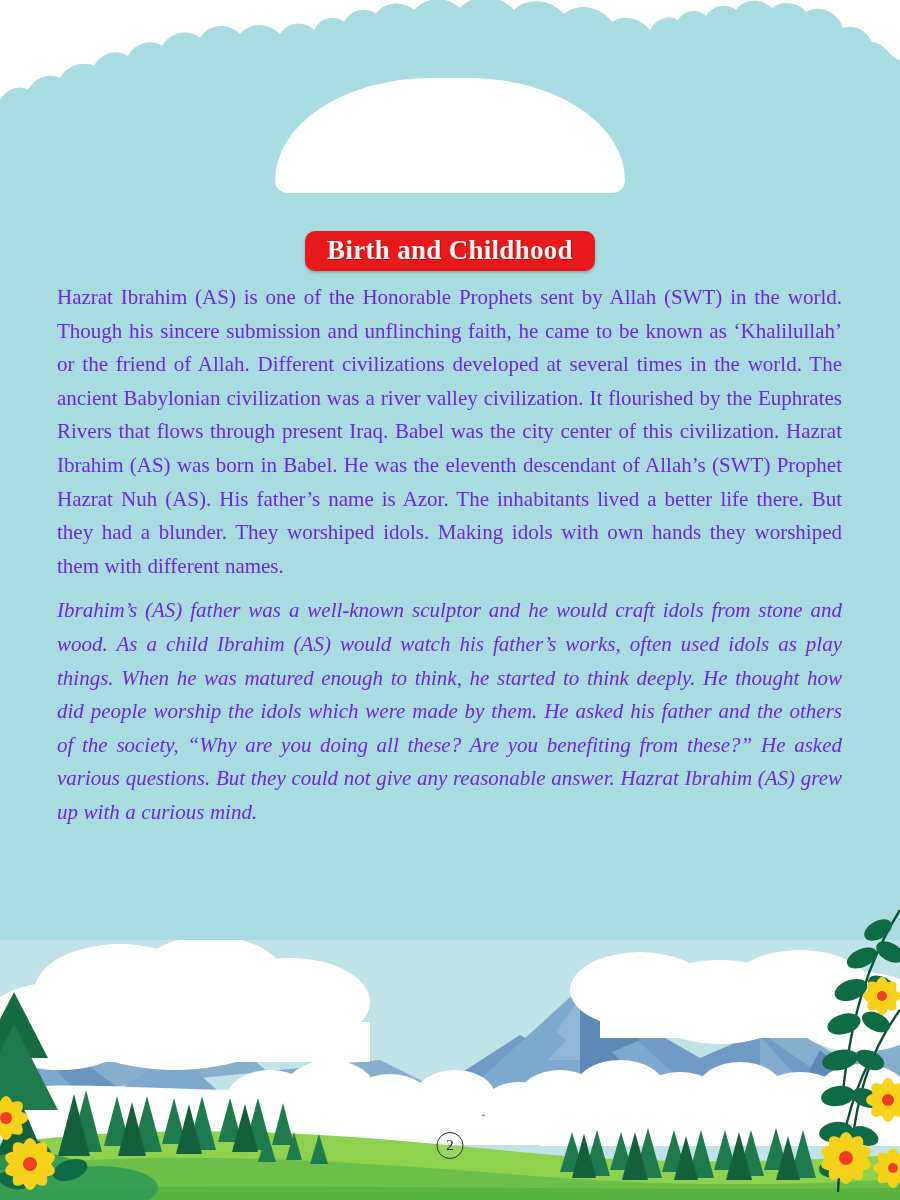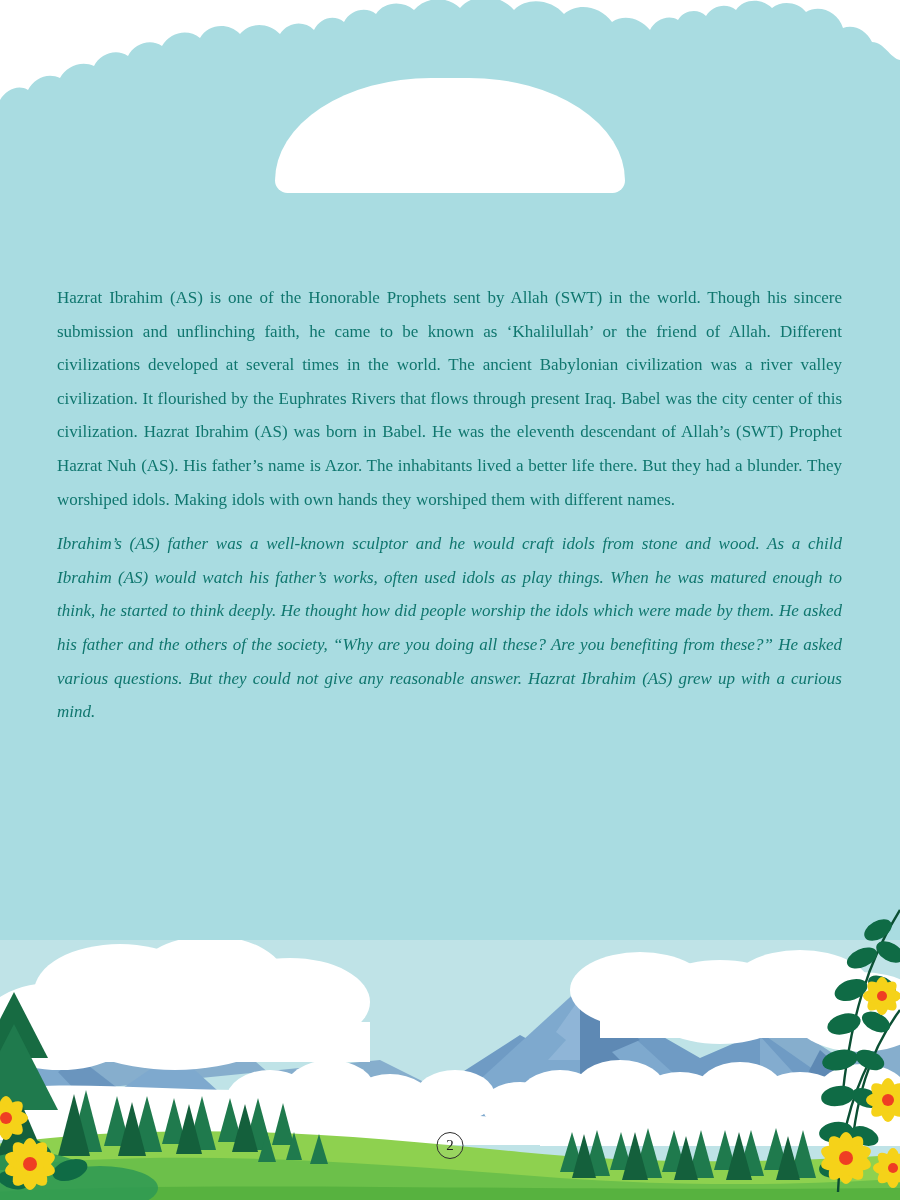--- a/index.html
+++ b/index.html
@@ -53,23 +53,23 @@
 
   
   .body-text{
     position:absolute;
     left:57px;top:281px;width:785px;
     z-index:6;
   }
   .body-text p{
     margin:0 0 11px 0;
     font-family:"Liberation Serif", serif;
-    font-size:17px;
+    font-size:21px;
     line-height:33.6px;
-    color:#0f766e;
+    color:#6d28d9;
     text-align:justify;
     text-justify:inter-word;
     word-spacing:.3px;
   }
   .body-text p:last-child{margin-bottom:0;font-style:italic;}
 
   
   .scenery{
     position:absolute;left:0;bottom:0;width:900px;height:260px;
     overflow:hidden;
@@ -108,20 +108,25 @@
       C366,6 350,10 344,22 C334,14 320,18 314,30
       C304,20 288,22 280,34 C268,22 250,22 240,34
       C228,22 208,24 200,38 C188,28 170,32 162,46
       C150,38 134,44 128,56 C116,48 100,54 94,66
       C82,60 66,66 60,78 C48,72 34,78 28,90
       C18,84 6,90 0,100 Z"></path>
   </svg>
 
   <div class="dome"></div>
 
+  <div class="title-wrap">
+    <div class="title-banner">
+      <span>Birth and Childhood</span>
+    </div>
+  </div>
 
   <div class="body-text">
     <p>Hazrat Ibrahim (AS) is one of the Honorable Prophets sent by Allah (SWT) in the world. Though his sincere submission and unflinching faith, he came to be known as ‘Khalilullah’ or the friend of Allah. Different civilizations developed at several times in the world. The ancient Babylonian civilization was a river valley civilization. It flourished by the Euphrates Rivers that flows through present Iraq. Babel was the city center of this civilization. Hazrat Ibrahim (AS) was born in Babel. He was the eleventh descendant of Allah’s (SWT) Prophet Hazrat Nuh (AS). His father’s name is Azor. The inhabitants lived a better life there. But they had a blunder. They worshiped idols. Making idols with own hands they worshiped them with different names.</p>
     <p>Ibrahim’s (AS) father was a well-known sculptor and he would craft idols from stone and wood. As a child Ibrahim (AS) would watch his father’s works, often used idols as play things. When he was matured enough to think, he started to think deeply. He thought how did people worship the idols which were made by them. He asked his father and the others of the society, “Why are you doing all these? Are you benefiting from these?” He asked various questions. But they could not give any reasonable answer. Hazrat Ibrahim (AS) grew up with a curious mind.</p>
   </div>
 
   <div class="scenery">
     <svg viewBox="0 0 900 260" preserveAspectRatio="none" width="900" height="260" xmlns="http://www.w3.org/2000/svg">
       <defs>
         <clipPath id="cp">

